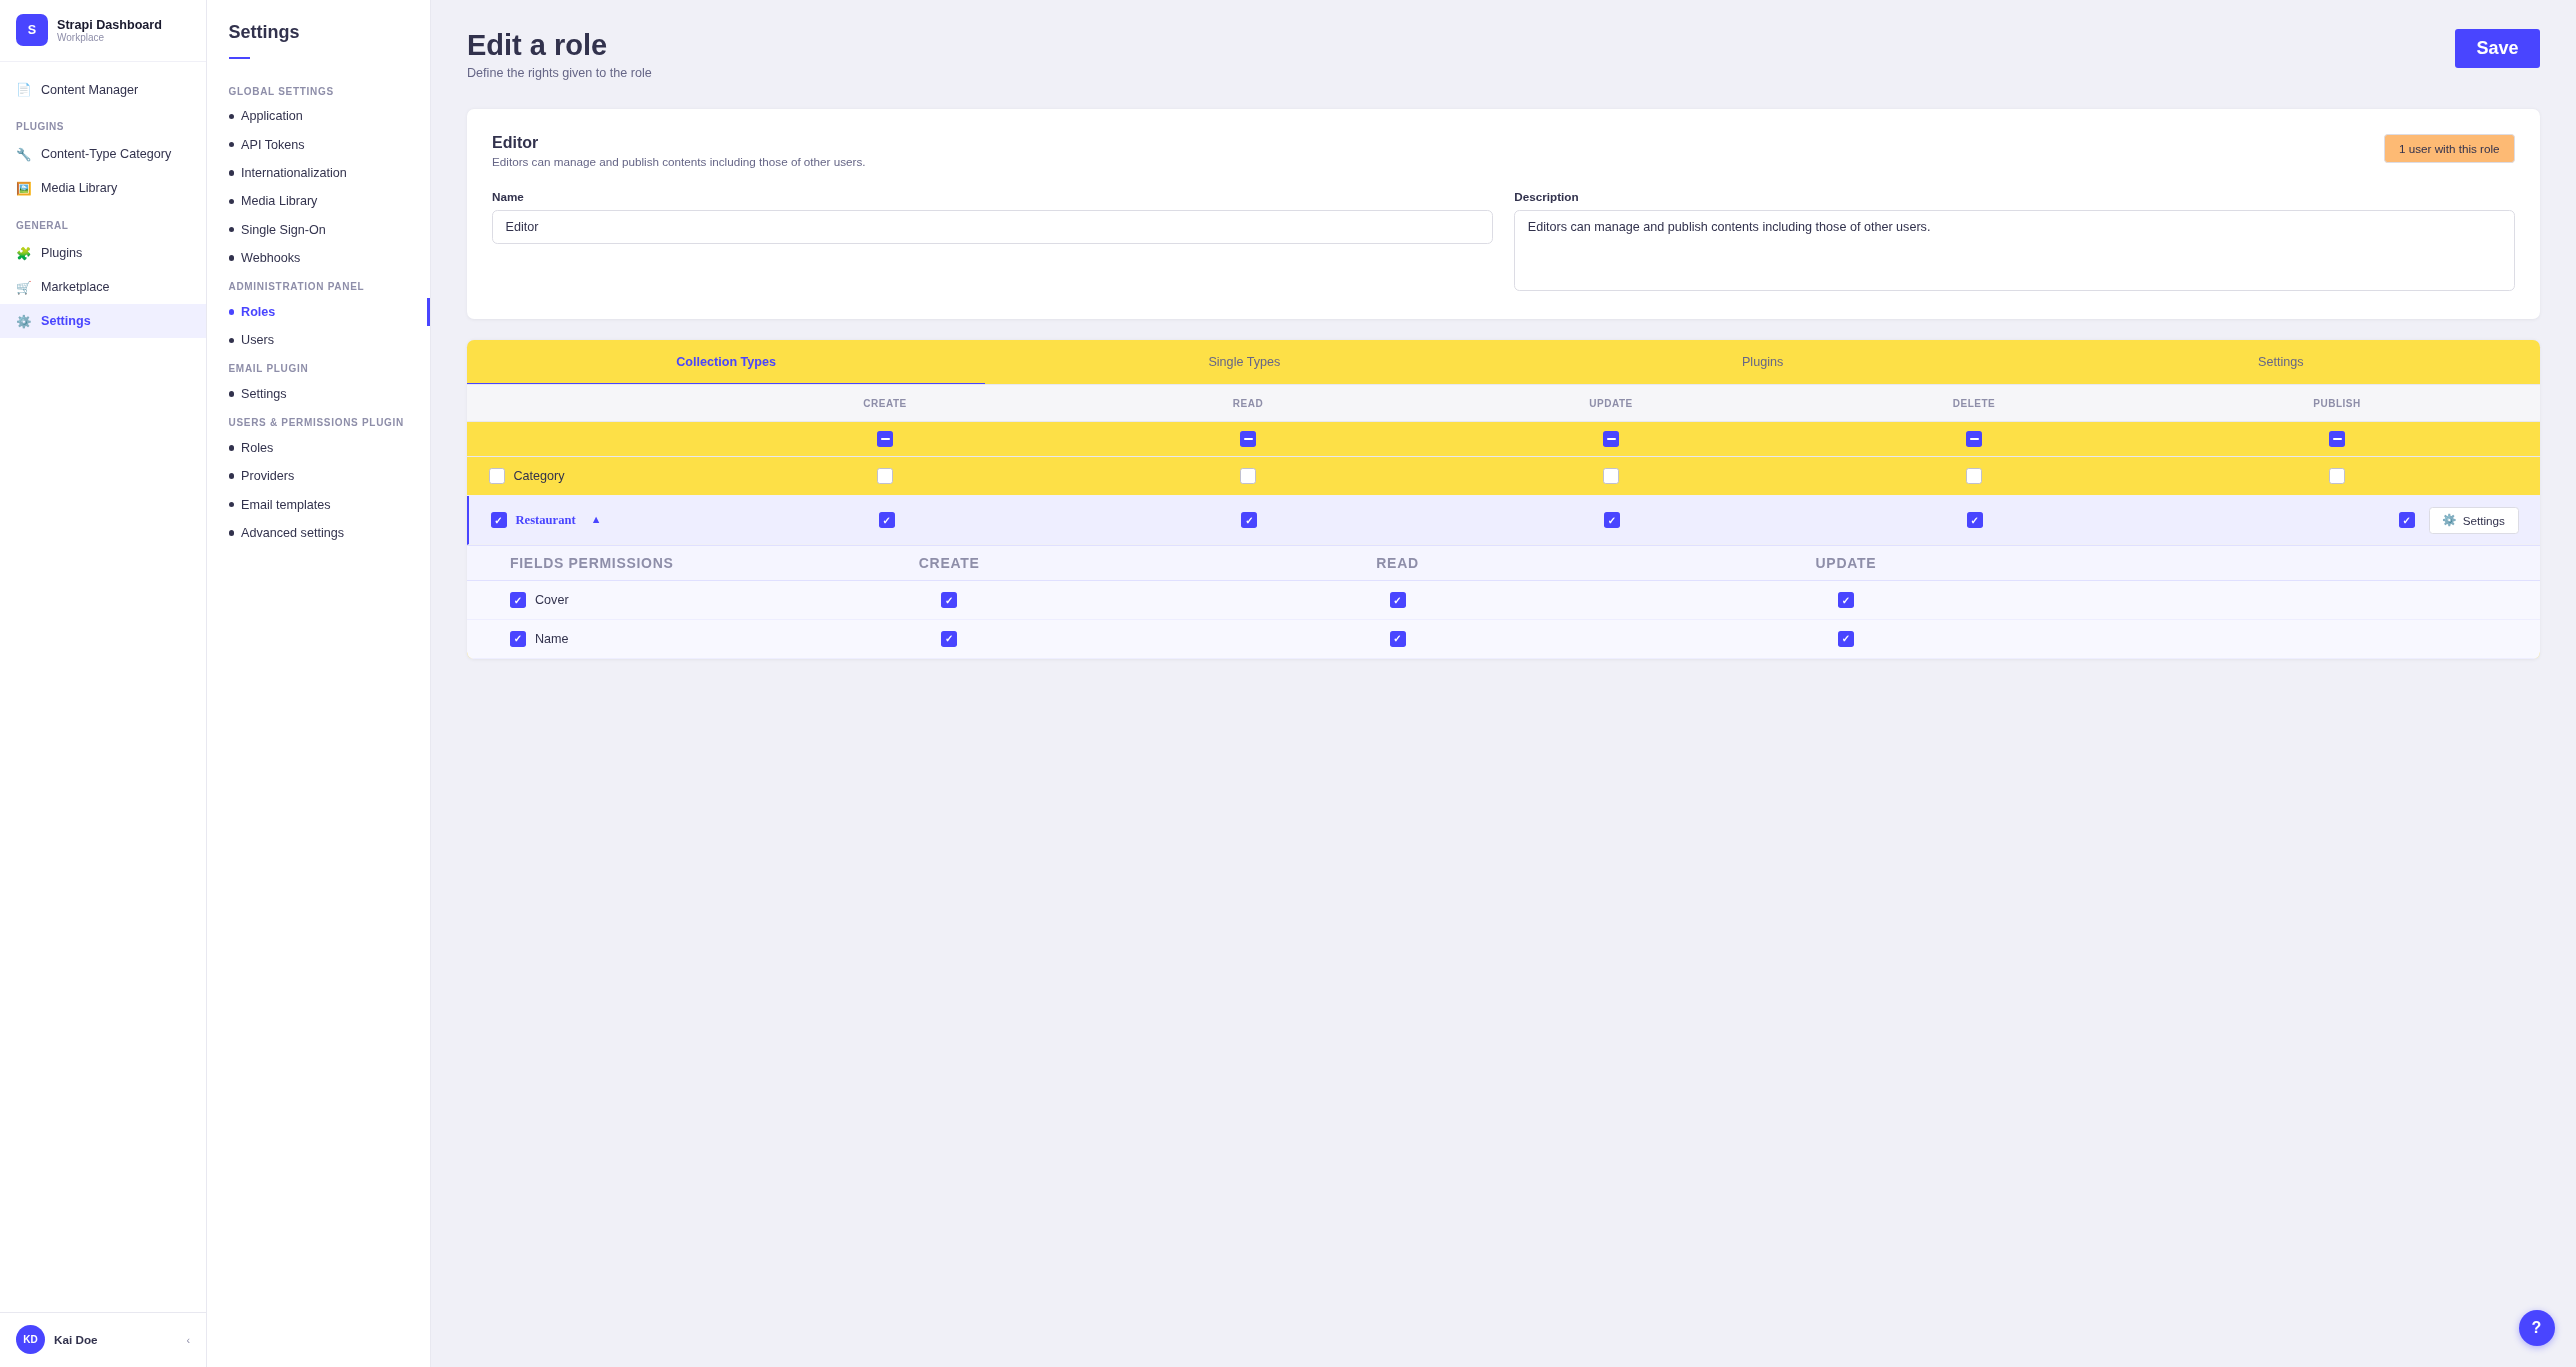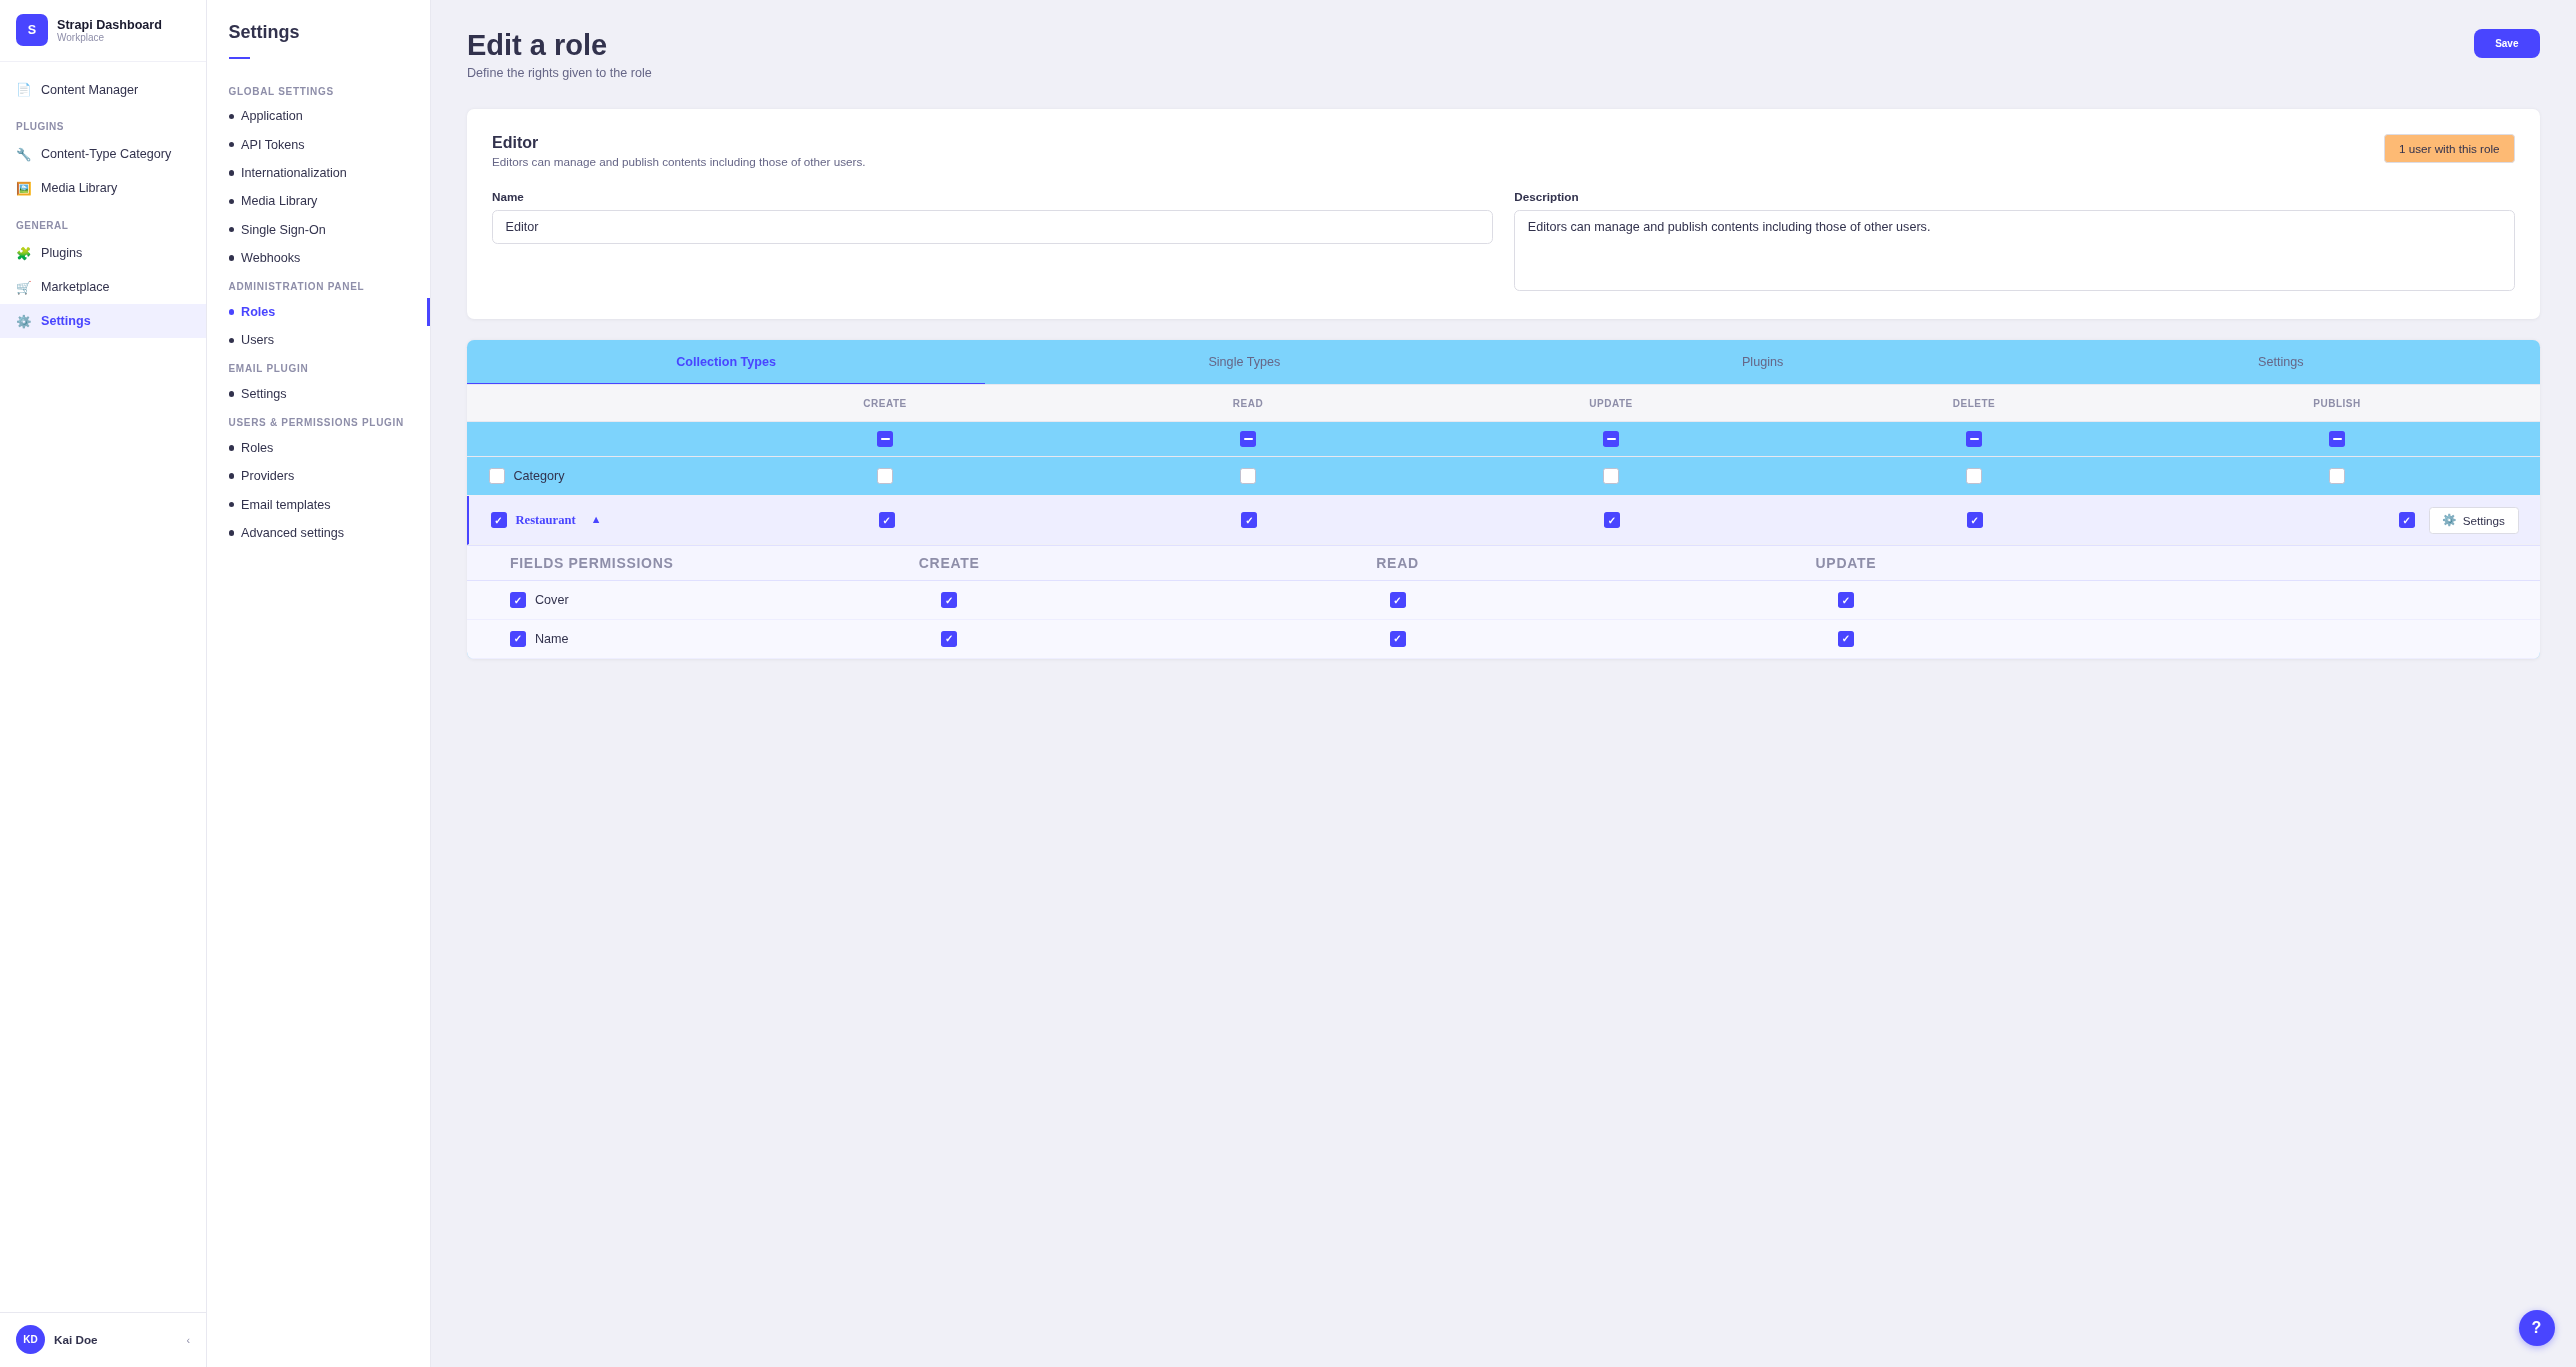--- a/index.html
+++ b/index.html
@@ -177,22 +177,22 @@
     .page-subtitle {
       font-size: 12.6px;
       color: #666687;
       margin-top: 3.6px;
     }
     .save-btn {
       background: #4945ff;
       color: white;
       border: none;
       padding: 9px 21.5px;
-      border-radius: 8px;
-      font-size: 10px;
+      border-radius: 3px;
+      font-size: 18px;
       font-weight: 600;
       cursor: pointer;
     }
 
     
     .role-card {
       background: white;
       border-radius: 7.2px;
       padding: 25px;
       margin-bottom: 21.5px;
@@ -227,21 +227,21 @@
       border-radius: 5.4px;
       padding: 9px 12.6px;
       font-size: 12.6px;
       color: #32324d;
       outline: none;
     }
     .form-field textarea { resize: none; min-height: 81px; font-family: inherit; }
 
     
     .permissions-card {
-      background: #7dd3fc;
+      background: #fde047;
       border-radius: 7.2px;
       box-shadow: 0 0.9px 3.6px rgba(0,0,0,0.06);
       overflow: hidden;
     }
     .permissions-tabs {
       display: flex;
       border-bottom: 0.9px solid #e8e8f0;
     }
     .perm-tab {
       flex: 1;

